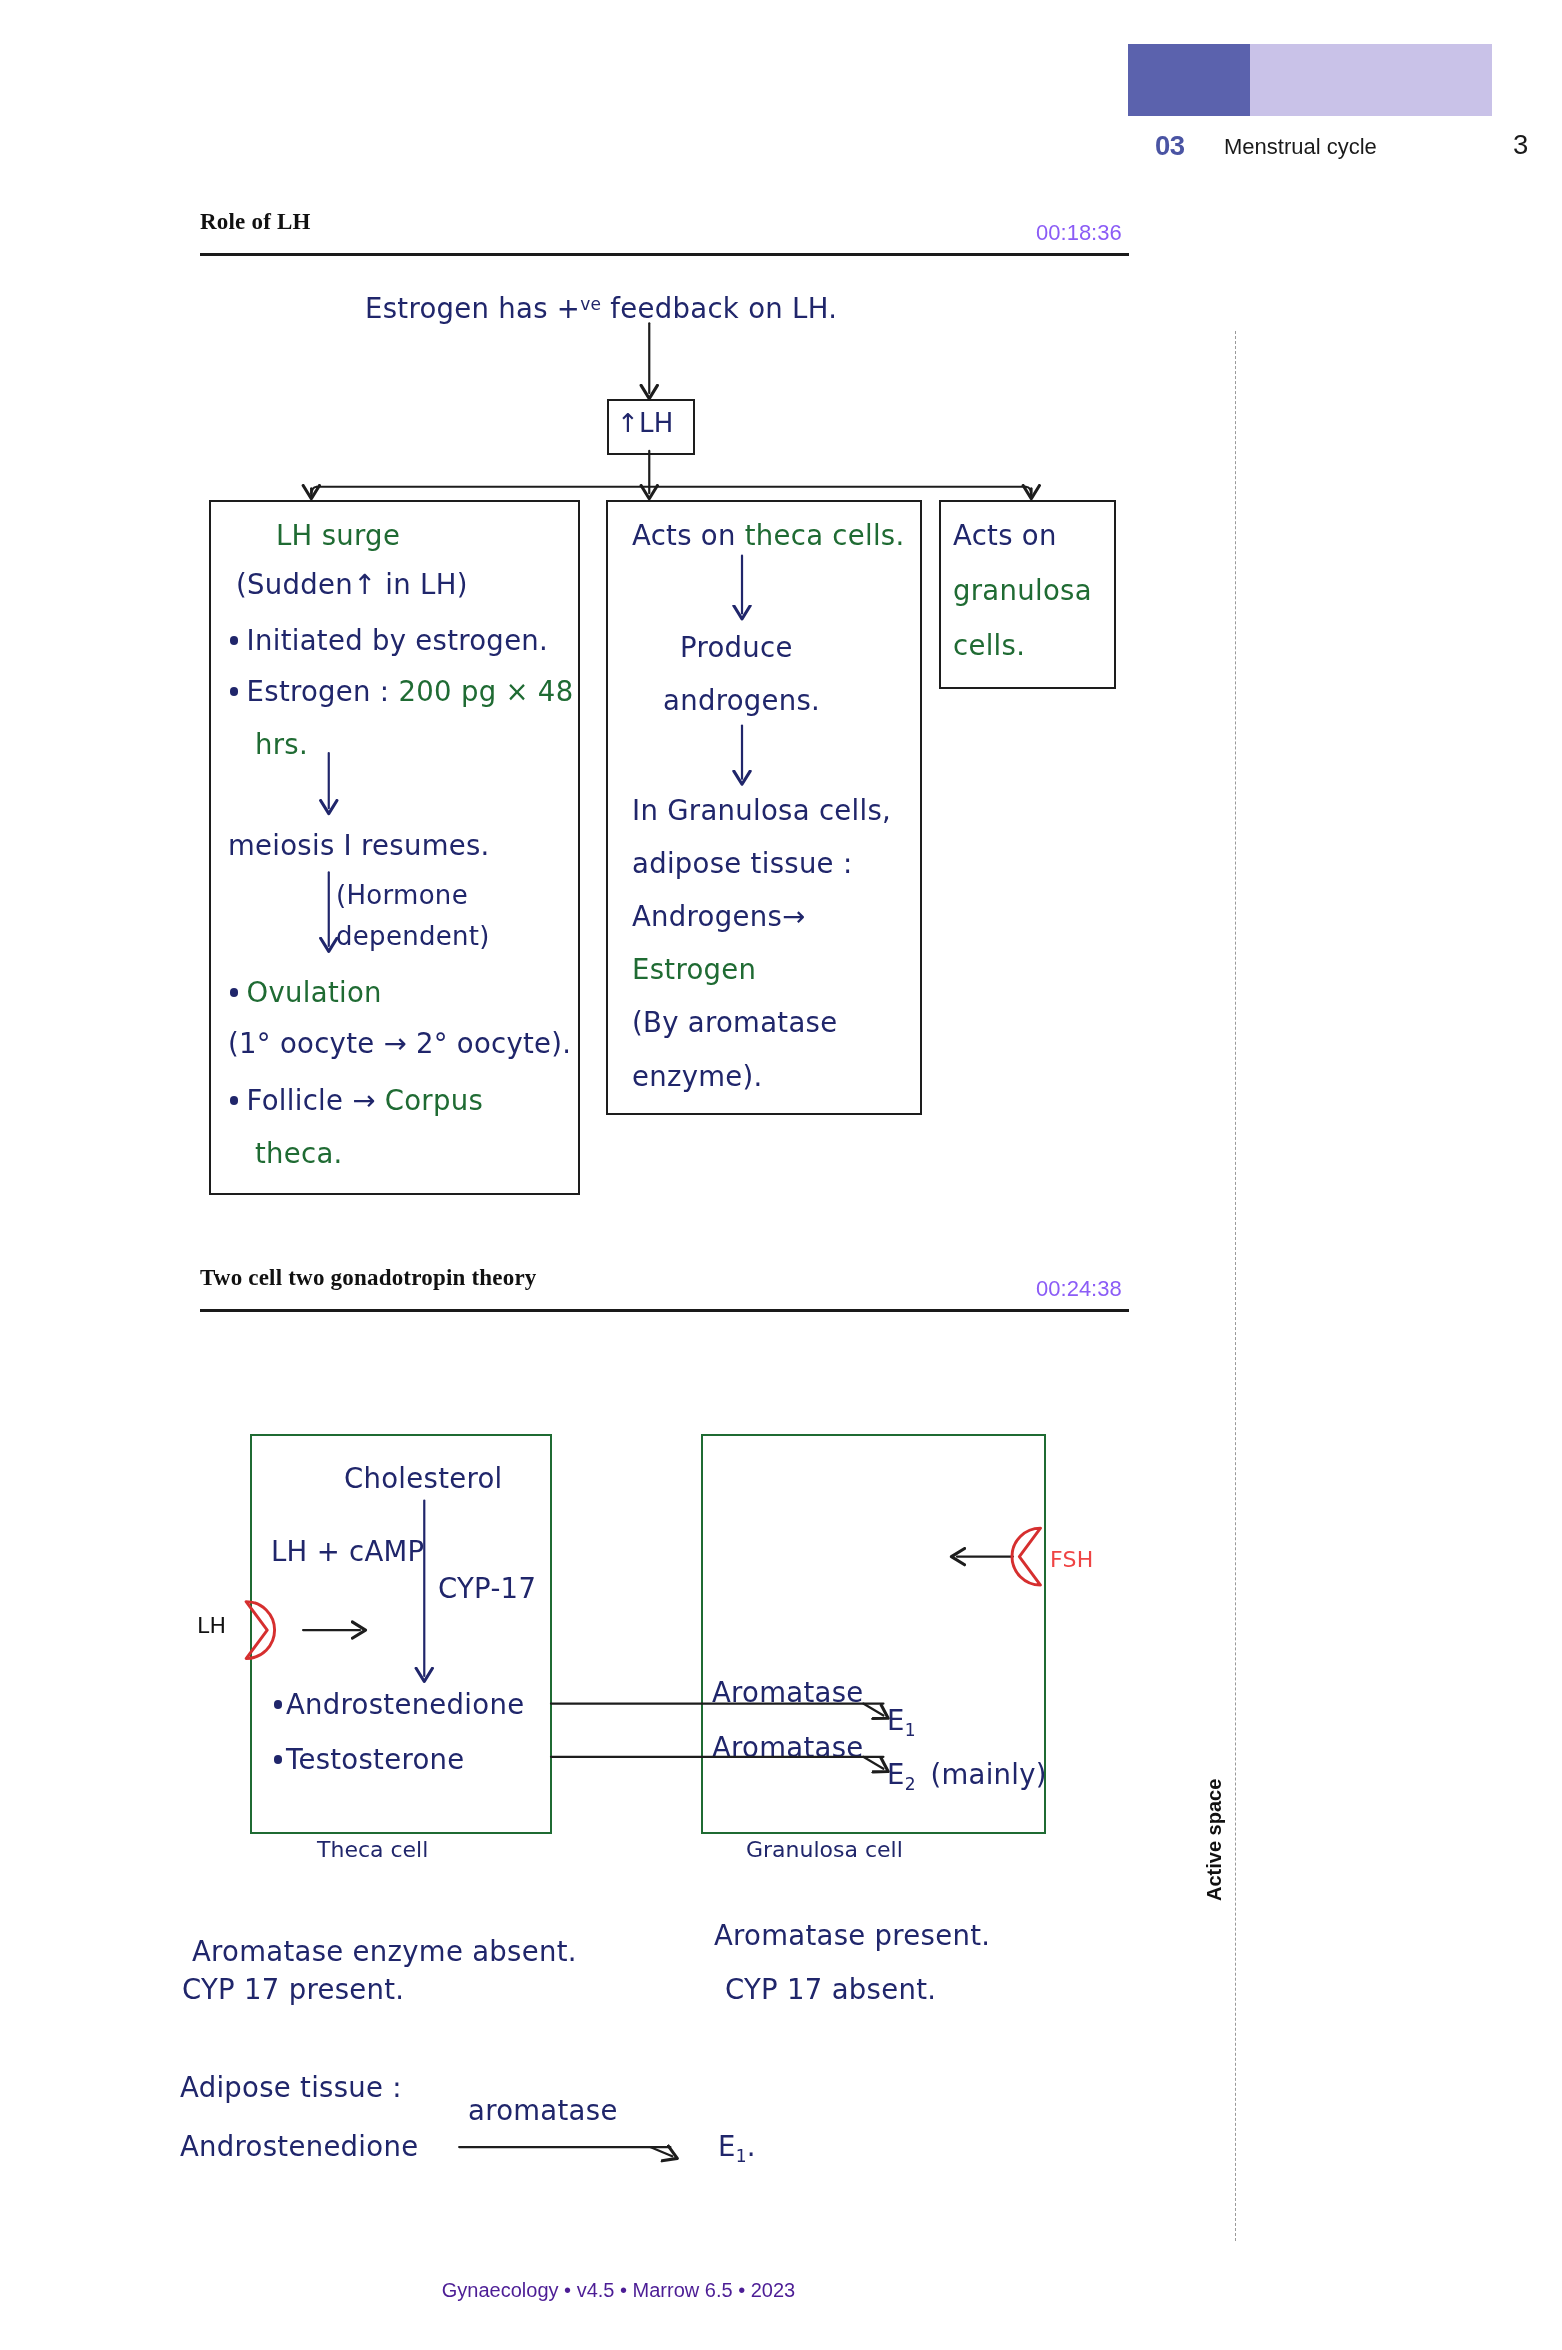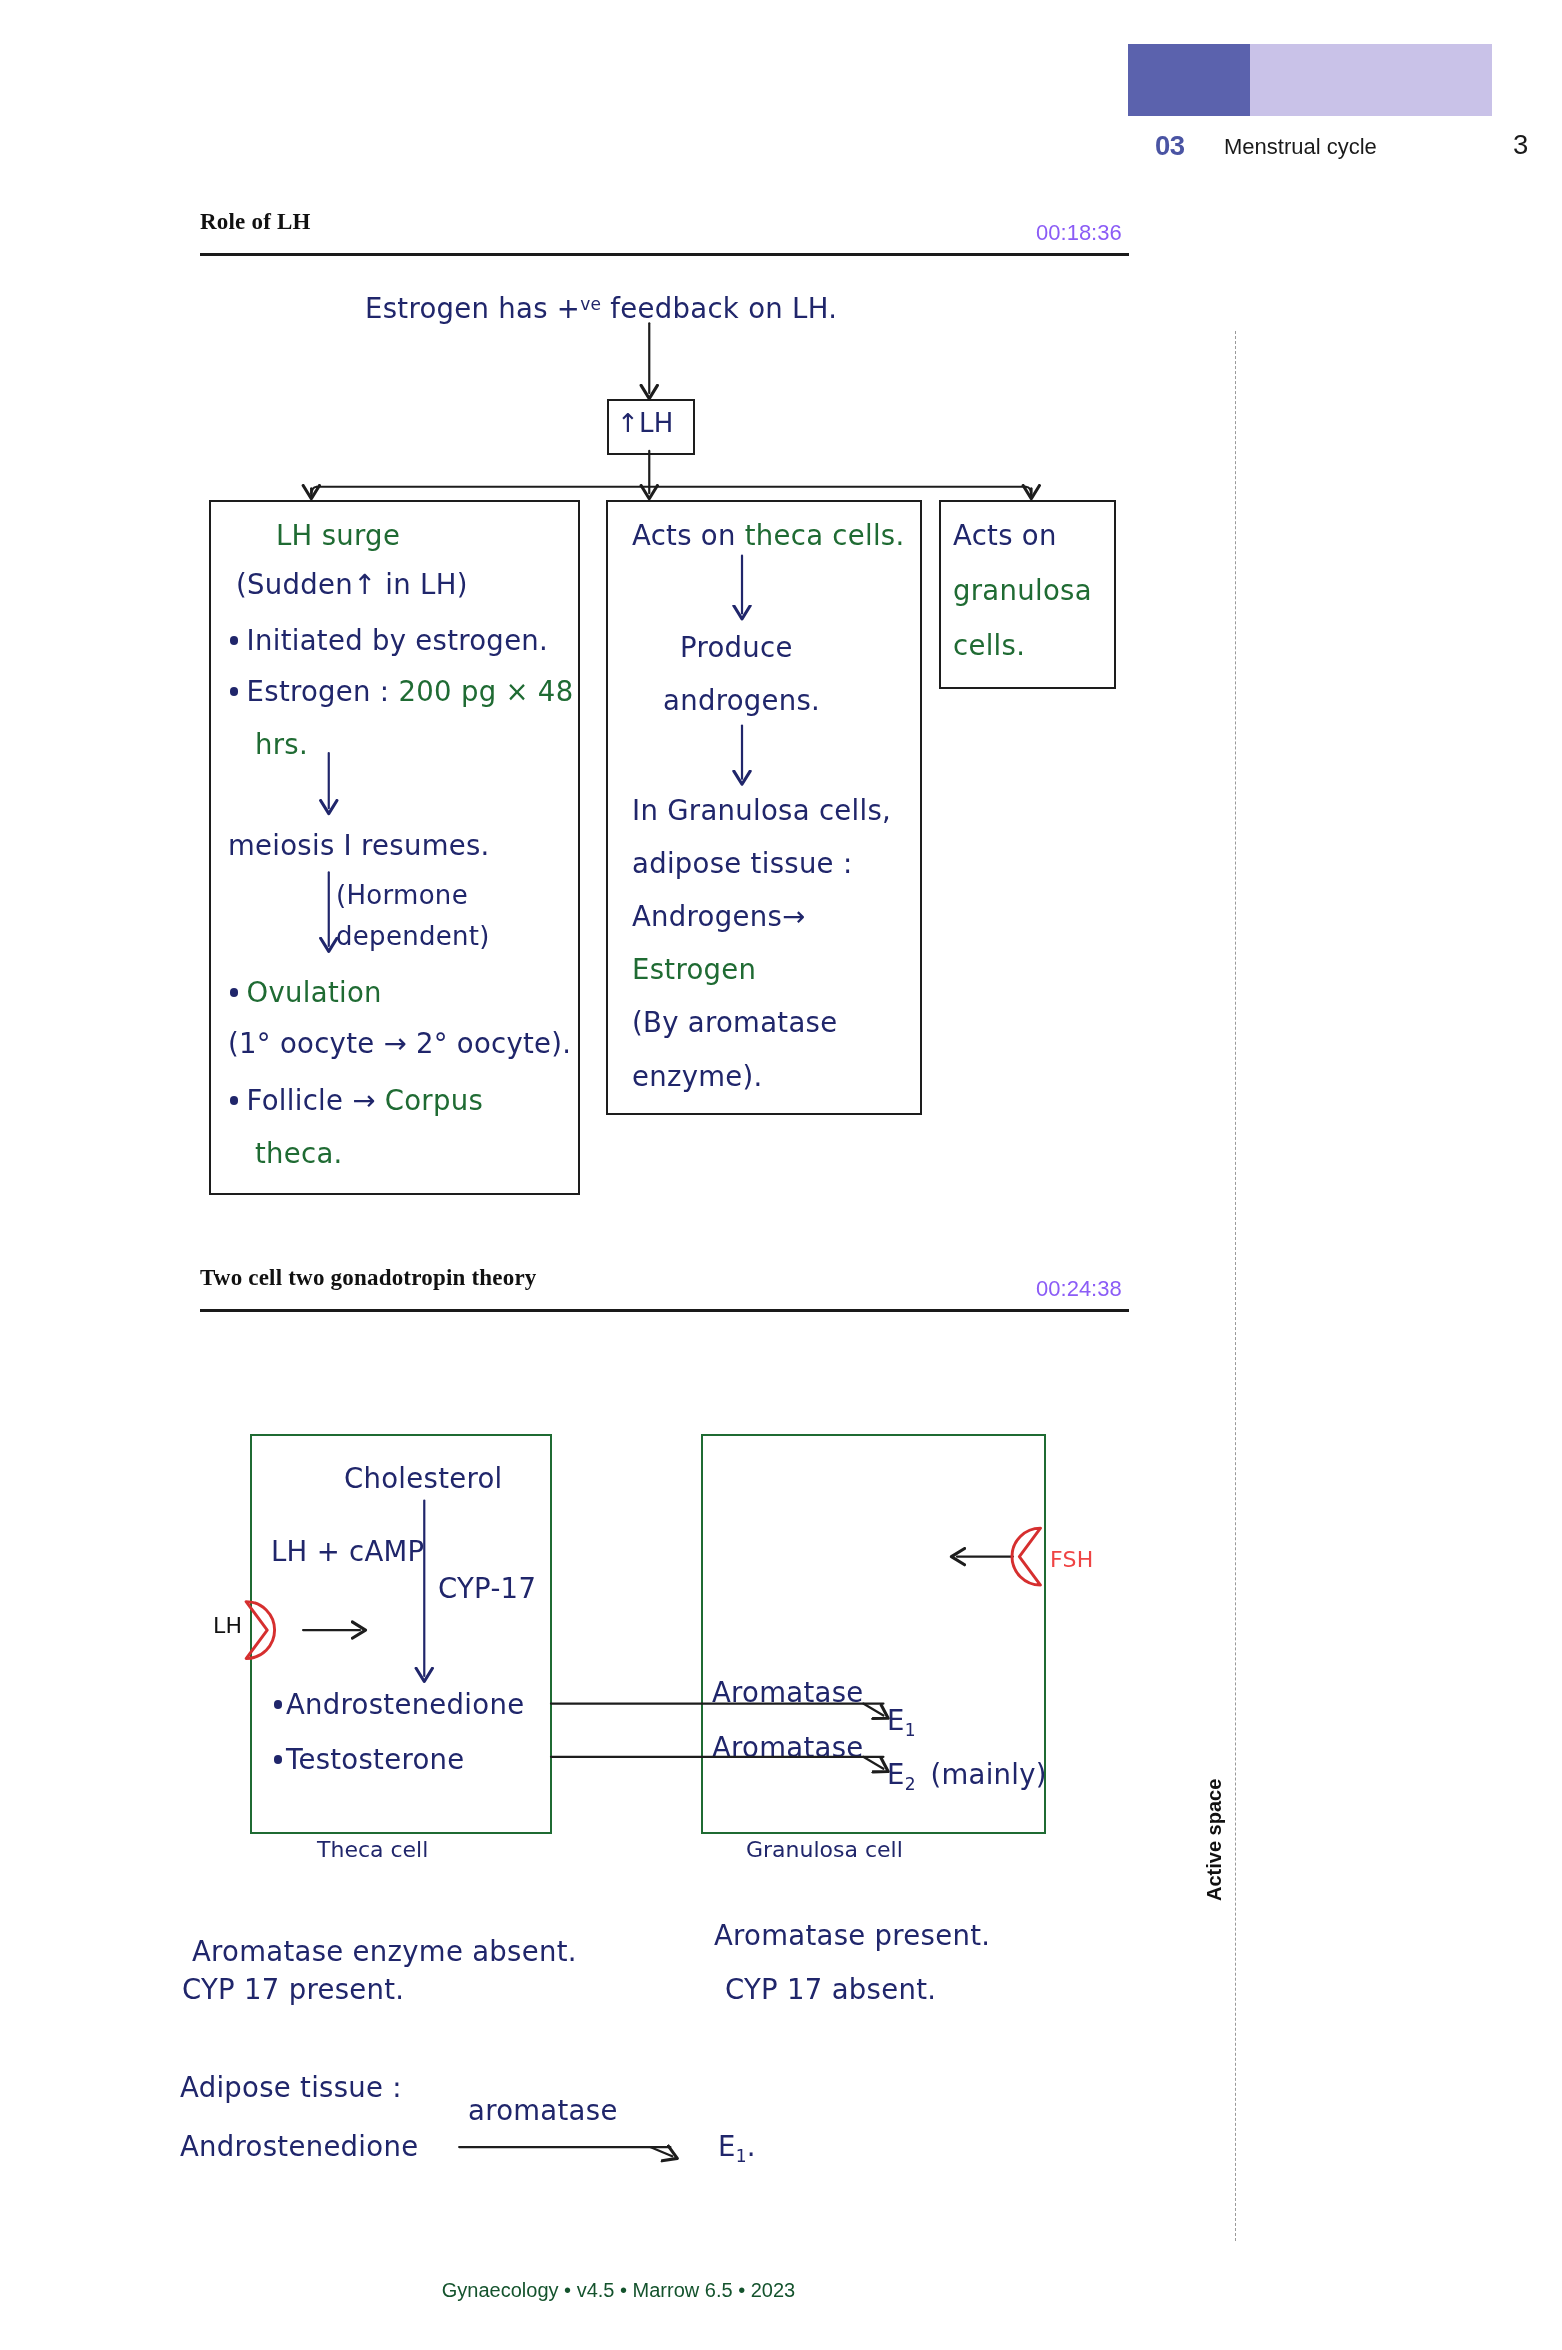--- a/index.html
+++ b/index.html
@@ -50,21 +50,21 @@
 
   
   .dashed-rule{position:absolute;left:1235px;top:331px;width:0;height:1910px;
     border-left:1.8px dashed #9a9a9a;}
   .active-space{position:absolute;left:1203px;top:1901px;
     font-size:20px;font-weight:bold;color:#111;
     transform:rotate(-90deg);transform-origin:left top;
     white-space:nowrap;}
 
   .footer{position:absolute;top:2279px;left:0;width:1237px;text-align:center;
-    font-size:20px;color:#14532d;}
+    font-size:20px;color:#4c1d95;}
 
   .cap{position:absolute;font-family:"DejaVu Sans",sans-serif;font-size:22px;color:#20266b;white-space:nowrap;}
 </style>
 </head>
 <body>
 
 <div class="page">
 
   <div class="hdr-bar">
     <div class="seg-dark"></div>
@@ -141,21 +141,21 @@
 
   <div class="boxg" style="left:250px;top:1434px;width:298px;height:396px;"></div>
   <div class="boxg" style="left:701px;top:1434px;width:341px;height:396px;"></div>
 
   <div class="cap" style="left:317px;top:1837px;">Theca cell</div>
   <div class="cap" style="left:746px;top:1837px;">Granulosa cell</div>
 
   <div class="t-line hw fs30" style="left:344px;top:1462px;">Cholesterol</div>
   <div class="t-line hw fs30" style="left:271px;top:1535px;">LH + cAMP</div>
   <div class="t-line hw fs30" style="left:438px;top:1572px;">CYP-17</div>
-  <div class="t-line hw fs24" style="left:197px;top:1613px;color:#111;margin-left:16px;">LH</div>
+  <div class="t-line hw fs24" style="left:197px;top:1613px;color:#111;">LH</div>
 
   <div class="t-line fs30" style="left:274px;top:1688px;">
     <span class="bullet" style="margin-right:3.7px;"></span><span class="hw">Androstenedione</span>
   </div>
   <div class="t-line fs30" style="left:274px;top:1743px;">
     <span class="bullet" style="margin-right:3.7px;"></span><span class="hw">Testosterone</span>
   </div>
 
   <div class="t-line hw fs24" style="left:1050px;top:1547px;color:#ef4444;">FSH</div>
 

